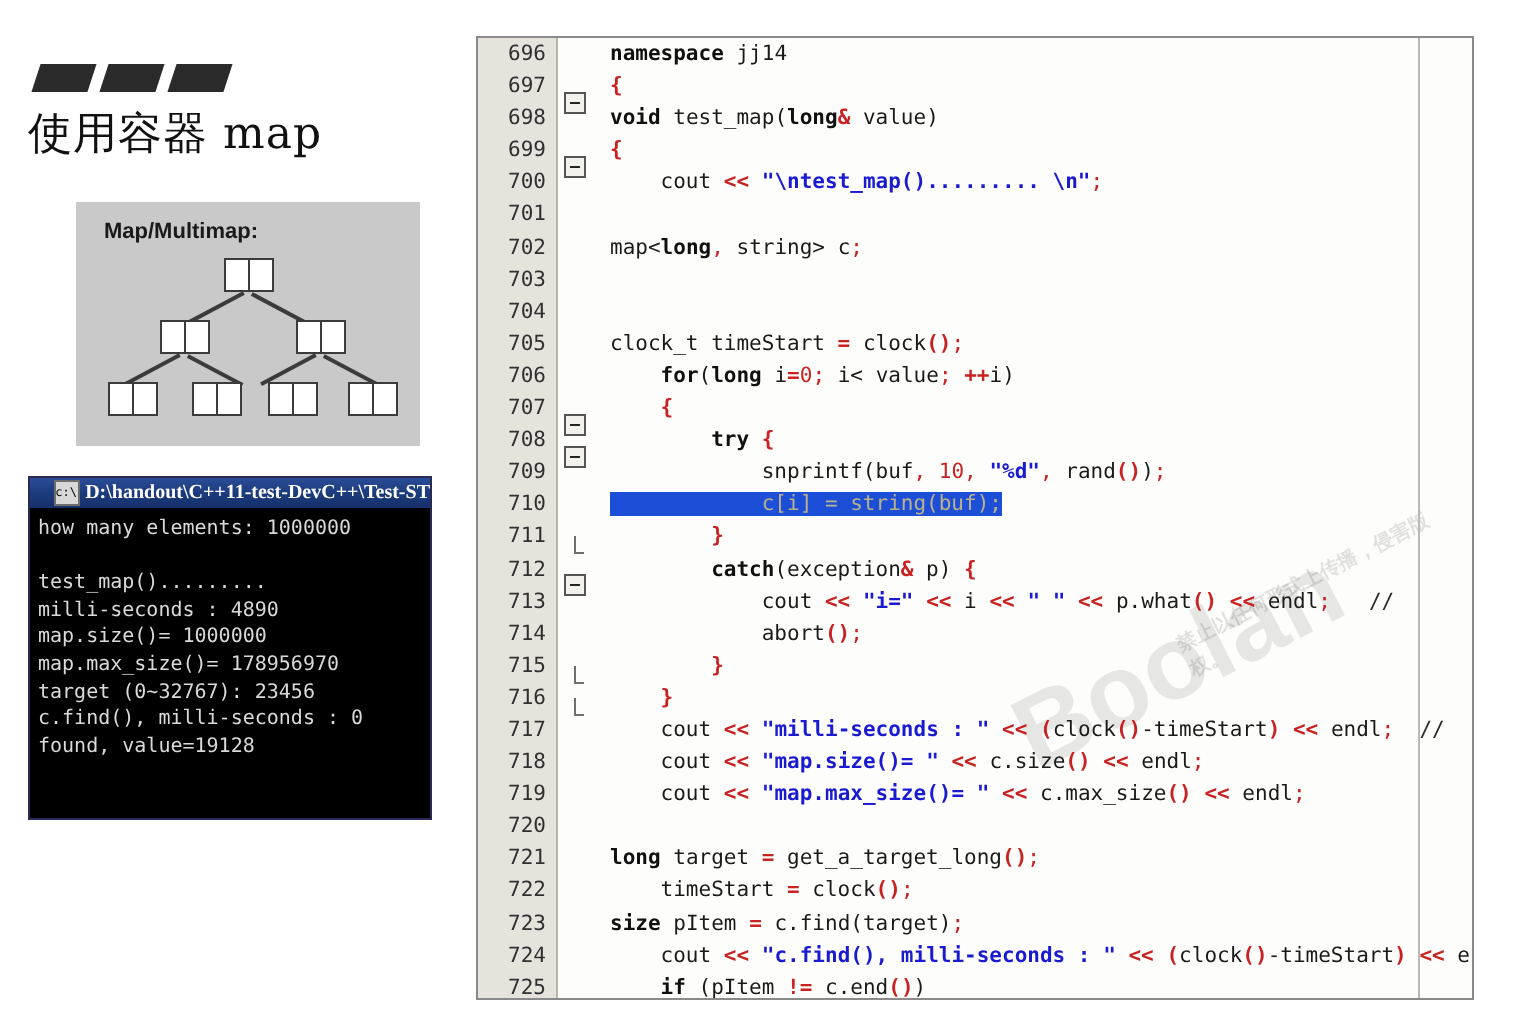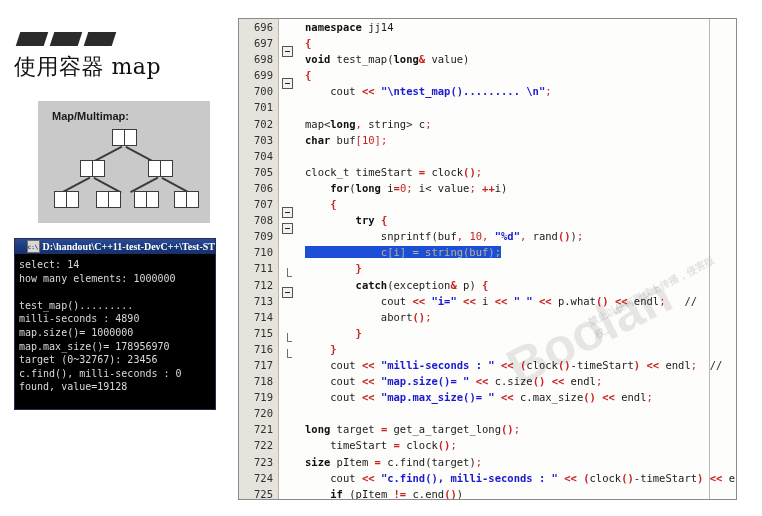--- a/index.html
+++ b/index.html
@@ -306,39 +306,39 @@
     </div>
   </div>
 
   <div id="slide-title">使用容器 map</div>
 
   <div id="console-window">
     <div id="console-titlebar">
       <div id="console-app-icon">c:\</div>
       <div id="console-title-text">D:\handout\C++11-test-DevC++\Test-ST</div>
     </div>
-    <div id="console-body"><div>select: 14</div><div>how many elements: 1000000</div><div class="blank"></div><div>test_map().........</div><div>milli-seconds : 4890</div><div>map.size()= 1000000</div><div>map.max_size()= 178956970</div><div>target (0~32767): 23456</div><div>c.find(), milli-seconds : 0</div><div>found, value=19128</div></div>
+    <div id="console-body"><div>how many elements: 1000000</div><div class="blank"></div><div>test_map().........</div><div>milli-seconds : 4890</div><div>map.size()= 1000000</div><div>map.max_size()= 178956970</div><div>target (0~32767): 23456</div><div>c.find(), milli-seconds : 0</div><div>found, value=19128</div></div>
   </div>
 
 </div>
 
 <div id="code-panel">
   <div class="watermark" id="wm-boolan">Boolan</div>
   <div class="watermark" id="wm-boolan-sub">禁止以任何形式上传播，侵害版权。</div>
   <div class="watermark" id="wm-cn">览网</div>
 
   <div id="code-rows">
       <div class="code-row"><div class="gutter">696</div><div class="foldcol"></div><div class="codetext"><span class="kw">namespace</span> jj14</div></div>
       <div class="code-row"><div class="gutter">697</div><div class="foldcol"><div class="foldline"></div><div class="foldbox"></div></div><div class="codetext"><span class="brace">{</span></div></div>
       <div class="code-row"><div class="gutter">698</div><div class="foldcol"><div class="foldline"></div></div><div class="codetext"><span class="kw">void</span> test_map(<span class="kw">long</span><span class="op">&amp;</span> value)</div></div>
       <div class="code-row"><div class="gutter">699</div><div class="foldcol"><div class="foldline"></div><div class="foldbox"></div></div><div class="codetext"><span class="brace">{</span></div></div>
       <div class="code-row"><div class="gutter">700</div><div class="foldcol"><div class="foldline"></div></div><div class="codetext">    cout <span class="op">&lt;&lt;</span> <span class="str">"\ntest_map()......... \n"</span><span class="pun">;</span></div></div>
       <div class="code-row"><div class="gutter">701</div><div class="foldcol"><div class="foldline"></div></div><div class="codetext"></div></div>
       <div class="code-row"><div class="gutter">702</div><div class="foldcol"><div class="foldline"></div></div><div class="codetext">map&lt;<span class="kw">long</span><span class="pun">,</span> string&gt; c<span class="pun">;</span></div></div>
-      <div class="code-row"><div class="gutter">703</div><div class="foldcol"><div class="foldline"></div></div><div class="codetext"><span class="kw">char</span> buf<span class="num">[</span><span class="num">10</span><span class="num">]</span><span class="pun">;</span></div></div>
+      <div class="code-row"><div class="gutter">703</div><div class="foldcol"><div class="foldline"></div></div></div>
       <div class="code-row"><div class="gutter">704</div><div class="foldcol"><div class="foldline"></div></div><div class="codetext"></div></div>
       <div class="code-row"><div class="gutter">705</div><div class="foldcol"><div class="foldline"></div></div><div class="codetext">clock_t timeStart <span class="op">=</span> clock<span class="brace">()</span><span class="pun">;</span></div></div>
       <div class="code-row"><div class="gutter">706</div><div class="foldcol"><div class="foldline"></div></div><div class="codetext">    <span class="kw">for</span>(<span class="kw">long</span> i<span class="op">=</span><span class="num">0</span><span class="pun">;</span> i&lt; value<span class="pun">;</span> <span class="op">++</span>i)</div></div>
       <div class="code-row"><div class="gutter">707</div><div class="foldcol"><div class="foldline"></div><div class="foldbox"></div></div><div class="codetext">    <span class="brace">{</span></div></div>
       <div class="code-row"><div class="gutter">708</div><div class="foldcol"><div class="foldline"></div><div class="foldbox"></div></div><div class="codetext">        <span class="kw">try</span> <span class="brace">{</span></div></div>
       <div class="code-row"><div class="gutter">709</div><div class="foldcol"><div class="foldline"></div></div><div class="codetext">            snprintf(buf<span class="pun">,</span> <span class="num">10</span><span class="pun">,</span> <span class="str">"%d"</span><span class="pun">,</span> rand<span class="brace">()</span>)<span class="pun">;</span></div></div>
       <div class="code-row"><div class="gutter">710</div><div class="foldcol"><div class="foldline"></div></div><div class="codetext"><span class="hl-span">            c[i] = string(buf);</span></div></div>
       <div class="code-row"><div class="gutter">711</div><div class="foldcol"><div class="foldline"></div><div class="foldend"></div></div><div class="codetext">        <span class="brace">}</span></div></div>
       <div class="code-row"><div class="gutter">712</div><div class="foldcol"><div class="foldline"></div><div class="foldbox"></div></div><div class="codetext">        <span class="kw">catch</span>(exception<span class="op">&amp;</span> p) <span class="brace">{</span></div></div>
       <div class="code-row"><div class="gutter">713</div><div class="foldcol"><div class="foldline"></div></div><div class="codetext">            cout <span class="op">&lt;&lt;</span> <span class="str">"i="</span> <span class="op">&lt;&lt;</span> i <span class="op">&lt;&lt;</span> <span class="str">" "</span> <span class="op">&lt;&lt;</span> p.what<span class="brace">()</span> <span class="op">&lt;&lt;</span> endl<span class="pun">;</span>   <span class="cmt">//</span></div></div>

